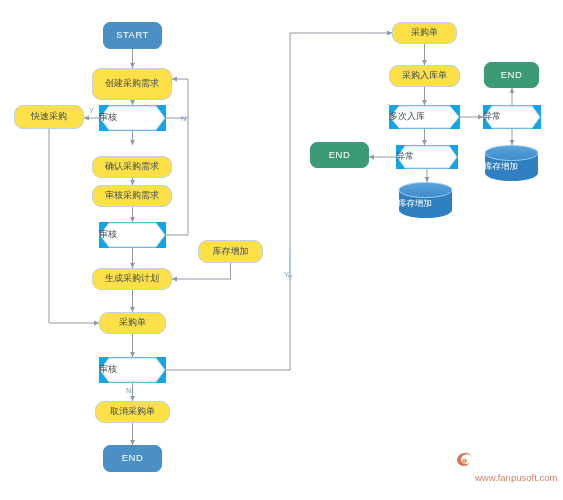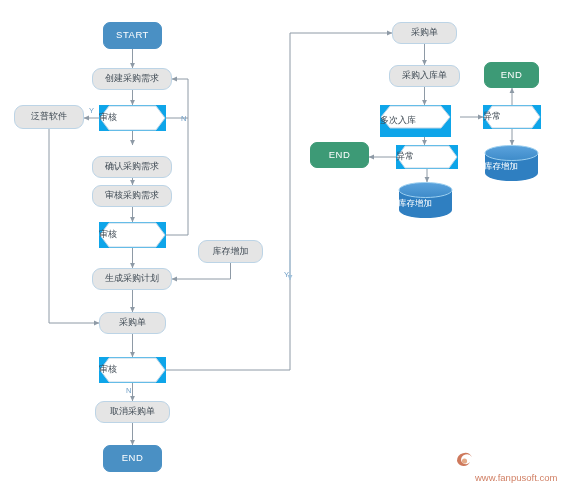--- a/index.html
+++ b/index.html
@@ -3,21 +3,21 @@
 <meta charset="utf-8">
 <style>
   html,body{margin:0;padding:0;background:#ffffff;}
   body{width:563px;height:500px;position:relative;overflow:hidden;
        font-family:"Liberation Sans","DejaVu Sans",sans-serif;}
   #canvas{position:absolute;left:0;top:0;width:563px;height:500px;}
   .node{position:absolute;box-sizing:border-box;display:flex;align-items:center;
         justify-content:center;line-height:1.1;}
 
   
-  .proc{background:#e5e5e5;border:1px solid #bcd4e6;border-radius:9px;
+  .proc{background:#fde047;border:1px solid #bcd4e6;border-radius:9px;
         color:#3f4a54;font-size:9px;}
 
   
   .term-blue{background:#4a90c4;border:1px solid #4a90c4;border-radius:7px;
              color:#ffffff;font-size:9.5px;letter-spacing:.5px;}
   
   .term-green{background:#3d9a76;border:1px solid #3d9a76;border-radius:7px;
               color:#ffffff;font-size:9.5px;letter-spacing:.5px;}
 
   
@@ -97,33 +97,33 @@
     <path d="M512,105 L512,88" marker-end="url(#arrow)"></path>
 
     <path d="M512,129 L512,145" marker-end="url(#arrow)"></path>
   </g>
 </svg>
 
 <div class="node term-blue" style="left:103px;top:22px;width:59px;height:27px;">
   <span>START</span>
 </div>
 
-<div class="node proc" style="left:92px;top:68px;width:80px;height:22px;">
+<div class="node proc" style="left:92px;top:68px;width:80px;height:32px;">
   <span>创建采购需求</span>
 </div>
 
 <div class="node dec" style="left:99px;top:105px;width:67px;height:26px;">
   <svg width="67" height="26" viewBox="0 0 67 26">
     <polygon points="10,1 57,1 66,13 57,25 10,25 1,13" fill="#ffffff" stroke="#bcd4e6" stroke-width="1"></polygon>
   </svg>
   <span class="dectext">审核</span>
 </div>
 
 <div class="node proc" style="left:14px;top:105px;width:70px;height:24px;">
-  <span>泛普软件</span>
+  <span>快速采购</span>
 </div>
 
 <div class="node proc" style="left:92px;top:156px;width:80px;height:22px;">
   <span>确认采购需求</span>
 </div>
 
 <div class="node proc" style="left:92px;top:185px;width:80px;height:22px;">
   <span>审核采购需求</span>
 </div>
 
@@ -162,21 +162,21 @@
 </div>
 
 <div class="node proc" style="left:392px;top:22px;width:65px;height:22px;">
   <span>采购单</span>
 </div>
 
 <div class="node proc" style="left:389px;top:65px;width:71px;height:22px;">
   <span>采购入库单</span>
 </div>
 
-<div class="node dec" style="left:380px;top:105px;width:71px;height:32px;">
+<div class="node dec" style="left:389px;top:105px;width:71px;height:24px;">
   <svg width="71" height="24" viewBox="0 0 71 24">
     <polygon points="10,1 61,1 70,12 61,23 10,23 1,12" fill="#ffffff" stroke="#bcd4e6" stroke-width="1"></polygon>
   </svg>
   <span class="dectext">多次入库</span>
 </div>
 
 <div class="node dec" style="left:396px;top:145px;width:62px;height:24px;">
   <svg width="62" height="24" viewBox="0 0 62 24">
     <polygon points="9,1 53,1 61,12 53,23 9,23 1,12" fill="#ffffff" stroke="#bcd4e6" stroke-width="1"></polygon>
   </svg>

